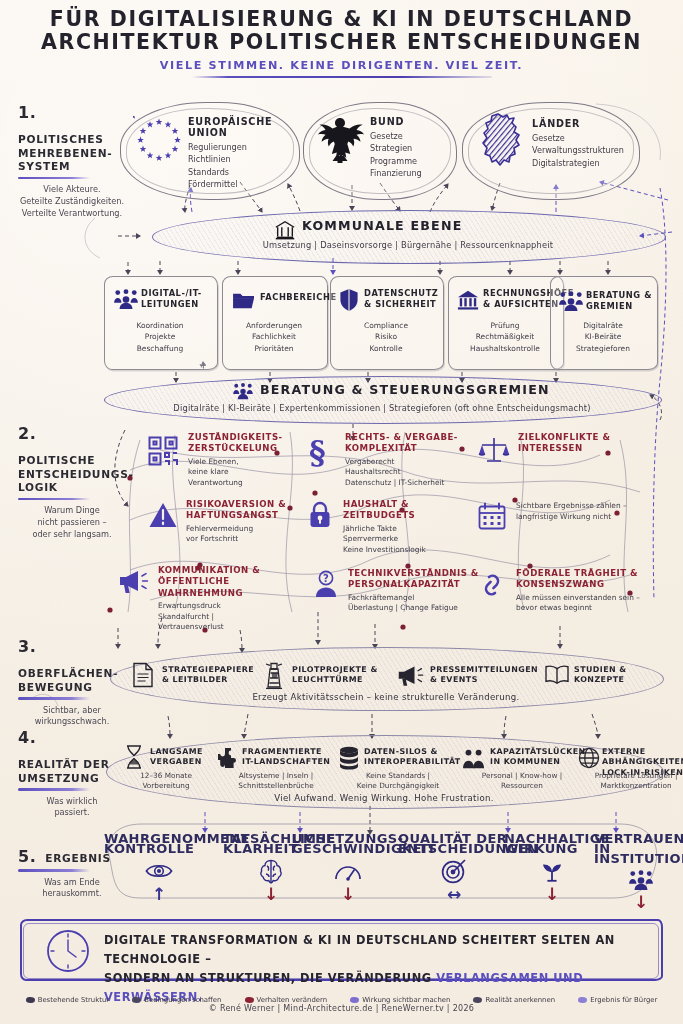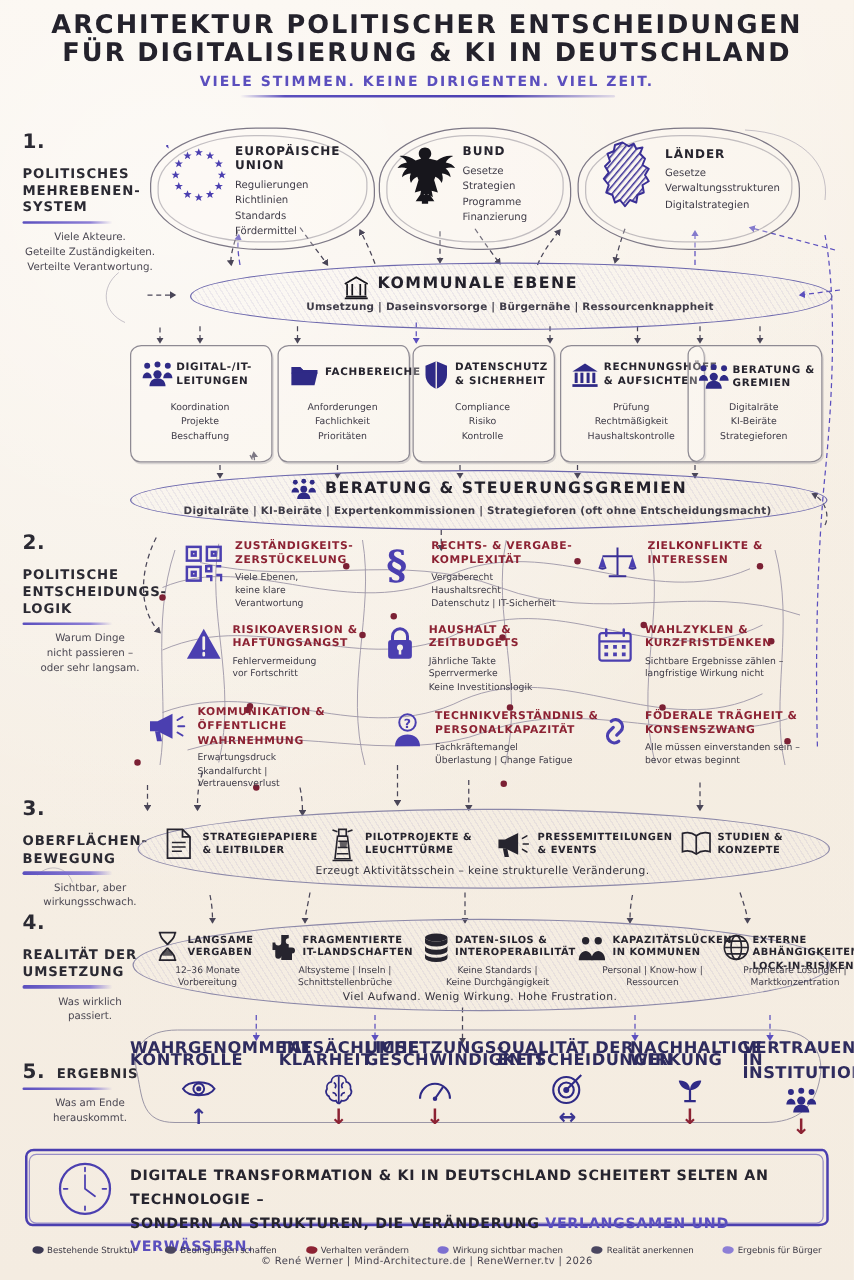--- a/index.html
+++ b/index.html
@@ -56,21 +56,21 @@
 
   .nodeTitle{font-size:9.6px;font-weight:700;letter-spacing:.8px;color:#26242e;text-transform:uppercase;}
   .nodeList{font-size:8.1px;line-height:12.4px;color:#3f3c48;}
 
   
   .band{
     position:absolute;border:1.6px solid #6d68ad;border-radius:50%/50%;
     background:repeating-linear-gradient(58deg,rgba(120,112,180,.10) 0 1px,rgba(255,255,255,0) 1px 4px);
   }
   .bandTitle{font-size:12.6px;font-weight:700;letter-spacing:1.2px;color:#23212b;text-transform:uppercase;}
-  .bandSub{font-size:8.3px;color:#3f3c48;letter-spacing:.2px;font-weight:bold;}
+  .bandSub{font-size:8.3px;color:#3f3c48;letter-spacing:.2px;}
 
   
   .card{position:absolute;border:1.4px solid #8e8a93;
     border-radius:9px 7px 10px 8px/8px 10px 7px 9px;
     background:rgba(255,253,248,.28);
     box-shadow:1px 1.4px 0 rgba(140,136,146,.3);}
   .cardTitle{font-size:8.3px;font-weight:700;letter-spacing:.55px;color:#26242e;text-transform:uppercase;line-height:10.8px;}
   .cardList{font-size:7.5px;line-height:11.3px;color:#3f3c48;}
 
   
@@ -221,22 +221,22 @@
   </g>
 
   <g class="thin" opacity=".55">
     <path d="M95,218 C80,230 82,250 100,258"></path>
     <path d="M596,104 C640,106 664,130 660,160"></path>
     <path d="M30,700 C40,690 54,694 58,706"></path>
   </g>
 </svg>
 
 <div id="header">
+  <h1>FÜR DIGITALISIERUNG &amp; KI IN DEUTSCHLAND</h1>
   <h1>ARCHITEKTUR POLITISCHER ENTSCHEIDUNGEN</h1>
-  <h1>FÜR DIGITALISIERUNG &amp; KI IN DEUTSCHLAND</h1>
   <div class="sub">VIELE STIMMEN. KEINE DIRIGENTEN. VIEL ZEIT.</div>
   <div class="rule"></div>
 </div>
 
 <div class="seclabel" style="top:104px">
   <div class="num">1.</div>
   <div class="nm">POLITISCHES MEHREBENEN-SYSTEM</div>
   <div class="ul"></div>
   <div class="note" style="white-space:pre-line">Viele Akteure.
 Geteilte Zuständigkeiten.
@@ -540,21 +540,20 @@
     <g fill="#4b3fb0">
       <rect x="5.5" y="14" width="3" height="3"></rect>
         <rect x="12.5" y="14" width="3" height="3"></rect>
         <rect x="19.5" y="14" width="3" height="3"></rect>
       <rect x="5.5" y="20" width="3" height="3"></rect>
         <rect x="12.5" y="20" width="3" height="3"></rect>
         <rect x="19.5" y="20" width="3" height="3"></rect>
     </g>
   </svg>
   <div style="margin-left:38px">
-    <div class="t">WAHLZYKLEN &amp; KURZFRISTDENKEN</div>
     <div class="d" style="white-space:pre-line">Sichtbare Ergebnisse zählen –
 langfristige Wirkung nicht</div>
   </div>
 </div>
 
 <div class="s2" style="left:118px;top:565px;width:190px">
   <svg class="ic" style="position:absolute;left:0;top:4px" width="32" height="26" viewBox="0 0 32 26">
     <path d="M2,8 h6 L20,2 v20 L8,16 H2z" fill="#4b3fb0"></path>
     <path d="M6,16 l1.6,8 h4 L10,16z" fill="#4b3fb0"></path>
     <g stroke="#4b3fb0" stroke-width="1.6" fill="none" stroke-linecap="round">

